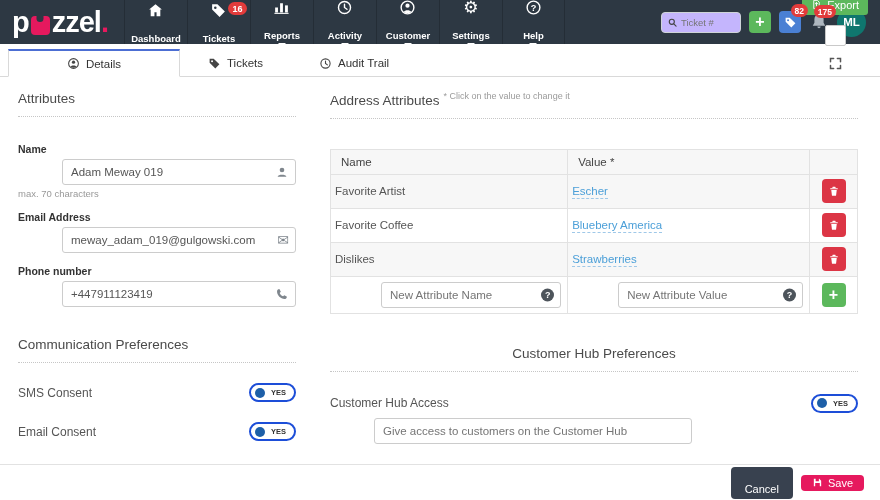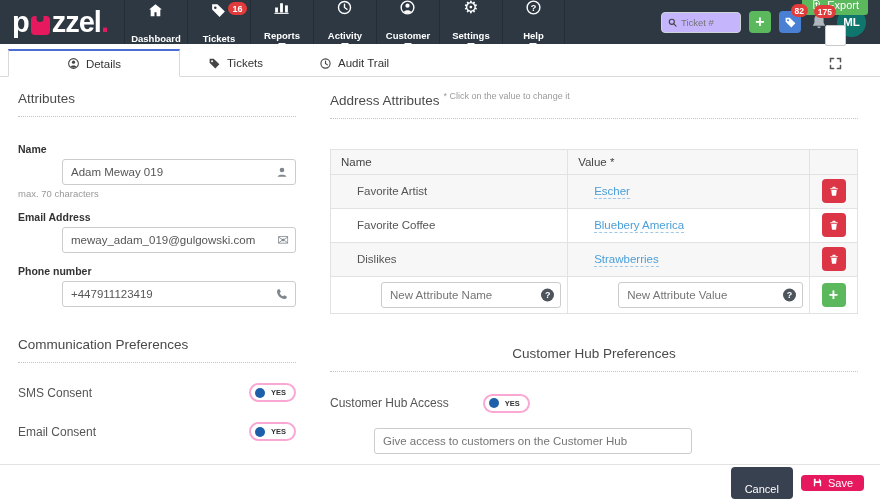--- a/index.html
+++ b/index.html
@@ -81,49 +81,49 @@
     font-family:"Liberation Sans",sans-serif; background:#fff; }
   .input-ico { position:absolute; right:7px; top:50%; transform:translateY(-50%);
     color:#7f868d; display:flex; font-size:14px; line-height:1; }
   .input-ico svg { width:14px; height:14px; }
   .hint { font-size:9.5px; color:#999; margin:3px 0 12px; }
   .mb12 { margin-bottom:12px; }
   .mt-fields { margin-top:26px; }
   .mt-section { margin-top:30px; }
   .consent-row { display:flex; align-items:center; justify-content:space-between; margin-top:20px;
     font-size:12px; color:#555; }
-  .toggle { width:47px; height:19px; border:2px solid #f9a8d4; border-radius:10px; background:#fff;
+  .toggle { width:47px; height:19px; border:2px solid #1d4ed8; border-radius:10px; background:#fff;
     display:flex; align-items:center; padding:0 4px; gap:6px; cursor:pointer; }
   .toggle-dot { width:10px; height:10px; background:#1d5fa8; border-radius:50%; flex-shrink:0; }
   .toggle-label { font-size:7.5px; font-weight:bold; color:#333; }
 
   
   .attr-table { width:100%; border-collapse:collapse; font-size:11.5px; color:#555;
     margin-top:30px; }
   .attr-table th { font-weight:normal; color:#444; text-align:left; background:#f7f7f7;
     border:1px solid #e2e2e2; padding:6px 10px; }
-  .attr-table td { border:1px solid #e2e2e2; padding:0 26px; height:34px; }
+  .attr-table td { border:1px solid #e2e2e2; padding:0 4px; height:34px; }
   .attr-table tr.stripe td { background:#f7f7f7; }
   .attr-table td.action, .attr-table th.action { width:48px; text-align:center; padding:0; }
   .attr-table td.input-cell { padding:5px 6px; }
   a.val-link { color:#4b9fd8; text-decoration:none; border-bottom:1px dashed #9fc8e8;
     padding-bottom:1px; cursor:pointer; }
   .btn-trash { width:24px; height:24px; background:#dc3545; border:none; border-radius:4px;
     color:#fff; display:inline-flex; align-items:center; justify-content:center; cursor:pointer; }
   .btn-trash svg { width:12px; height:12px; }
   .btn-addrow { width:24px; height:24px; background:#5cb85c; border:none; border-radius:4px;
     color:#fff; font-size:16px; font-weight:bold; line-height:1; display:inline-flex;
     align-items:center; justify-content:center; cursor:pointer; }
   .q-badge { position:absolute; right:7px; top:50%; transform:translateY(-50%); width:13px;
     height:13px; background:#4d545b; color:#fff; border-radius:50%; font-size:9px;
     font-weight:bold; display:flex; align-items:center; justify-content:center; }
-  .hub-row { display:flex; align-items:center; justify-content:flex-start; margin-top:22px;
+  .hub-row { display:flex; align-items:center; justify-content:space-between; margin-top:22px;
     font-size:12px; color:#555;gap:34px; }
   .org-access-label { margin-top:16px; }
-  .org-access-input { width:362px; margin-top:15px; }
+  .org-access-input { width:362px; margin-top:5px; }
   .org-access-input input { padding-right:8px; }
 
   
   .footer { height:36px; border-top:1px solid #e2e2e2; background:#fff; display:flex;
     align-items:center; justify-content:flex-end; gap:8px; padding-right:16px; flex-shrink:0; }
   .btn-cancel { background:#38414f; color:#fff; border:none; border-radius:4px; font-size:11px;
     height:23px; padding:16px 14px; cursor:pointer; font-family:"Liberation Sans",sans-serif; }
   .btn-save { background:#e6195e; color:#fff; border:none; border-radius:4px; font-size:11px;
     height:16px; padding:0 11px; display:flex; align-items:center; gap:5px; cursor:pointer;
     font-family:"Liberation Sans",sans-serif; }

